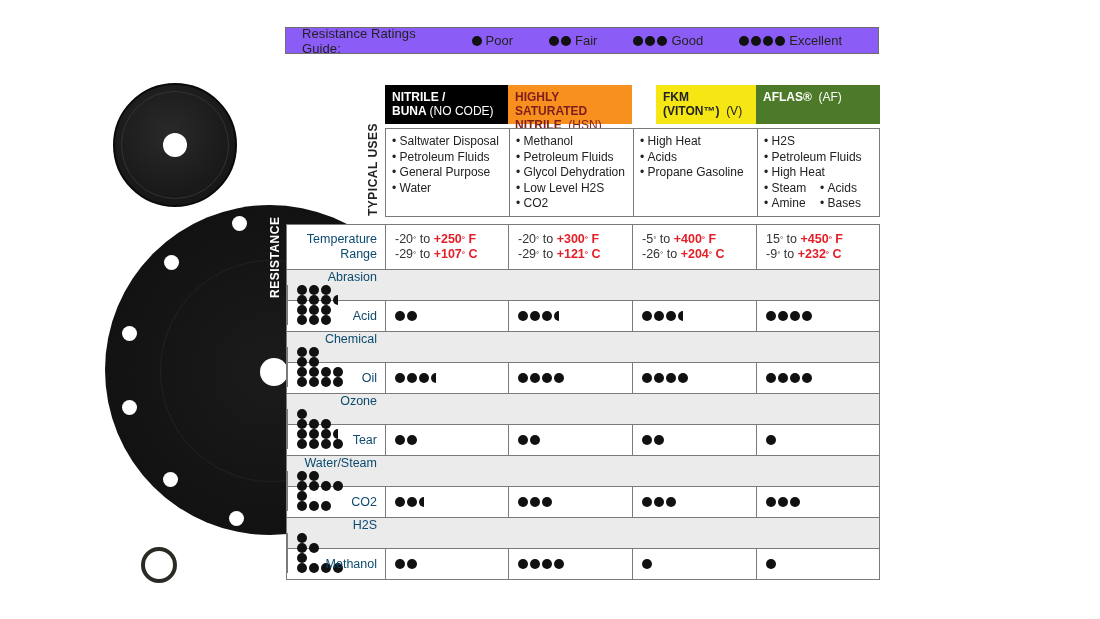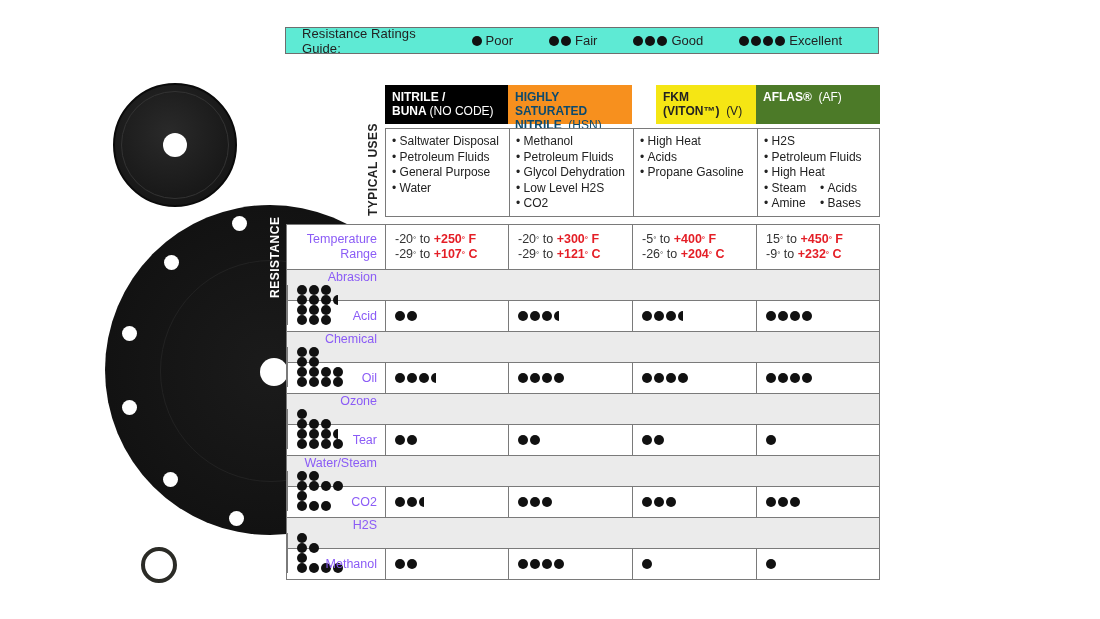--- a/index.html
+++ b/index.html
@@ -5,21 +5,21 @@
   html, body { margin:0; padding:0; }
   body {
     width:1100px; height:619px; background:#ffffff; position:relative; overflow:hidden;
     font-family:"Liberation Sans", sans-serif; color:#222;
   }
   .abs { position:absolute; }
 
   
   .legend {
     left:285px; top:27px; width:594px; height:27px; box-sizing:border-box;
-    border:1px solid #6e6e6e; background:#5eead4;
+    border:1px solid #6e6e6e; background:#8b5cf6;
     display:flex; align-items:center; font-size:13px; color:#222;
   }
   .legend .title { margin-left:16px; margin-right:24px; letter-spacing:0.1px; }
   .legend .item { display:flex; align-items:center; margin-right:36px; }
   .legend .item .dots { margin-right:4px; }
 
   .dots { display:inline-flex; align-items:center; gap:2px; }
   .dot { width:10px; height:10px; border-radius:50%; background:#111; display:inline-block; }
   .half { width:5px; height:10px; border-radius:10px 0 0 10px; background:#111; display:inline-block; }
 
@@ -44,21 +44,21 @@
   .oring {
     left:141px; top:547px; width:36px; height:36px; border-radius:50%;
     box-sizing:border-box; border:4px solid #2b2b26; background:transparent;
   }
 
   
   .hdr { top:85px; height:39px; box-sizing:border-box; padding:5px 0 0 7px;
     font-size:12px; line-height:14px; font-weight:bold; }
   .hdr .code { font-weight:normal;margin-top:41px; }
   .hdr-nitrile { left:385px; width:123px; background:#000; color:#fff; }
-  .hdr-hsn { left:508px; width:124px; background:#f7901e; color:#0c4a6e; }
+  .hdr-hsn { left:508px; width:124px; background:#f7901e; color:#7f1d1d; }
   .hdr-fkm { left:656px; width:124px; background:#f5e614; color:#222; }
   .hdr-aflas { left:756px; width:124px; background:#4c7a28; color:#fff; }
 
   
   .side-label {
     font-weight:bold; font-size:12px; letter-spacing:0.5px; white-space:nowrap;
     transform-origin:left top; transform:rotate(-90deg);
   }
   .uses-label { left:366px; top:216px; color:#222; }
   .uses-row { left:385px; top:128px; width:495px; height:89px; box-sizing:border-box;
@@ -73,21 +73,21 @@
   
   .res-label { left:268px; top:298px; color:#fff; }
   .res-table { left:286px; top:224px; width:594px; box-sizing:border-box;
     border:1px solid #7a7a7a; border-bottom:none; background:#fff; }
   .row { display:flex; border-bottom:1px solid #7a7a7a; height:31px; box-sizing:border-box; }
   .row.alt { background:#ebebeb;flex-direction:column; }
   .row.temp { height:45px; }
   .cell { box-sizing:border-box; border-left:1px solid #7a7a7a; display:flex; align-items:center;
     padding-left:9px; font-size:12.5px; width:124px; }
   .cell.lbl { border-left:none; width:98px; justify-content:flex-end; padding-left:0; padding-right:8px;
-    text-align:right; color:#8b5cf6; line-height:15px; }
+    text-align:right; color:#0c4a6e; line-height:15px; }
   .cell.w1 { width:123px; }
   .temp-text { font-size:12.5px; line-height:15.5px; color:#333; }
   .temp-text .hi { color:#e41e26; font-weight:bold; }
   .deg { font-size:8px; vertical-align:top; }
 </style>
 </head>
 <body>
 
 <div class="abs legend">
   <span class="title">Resistance Ratings Guide:</span>

